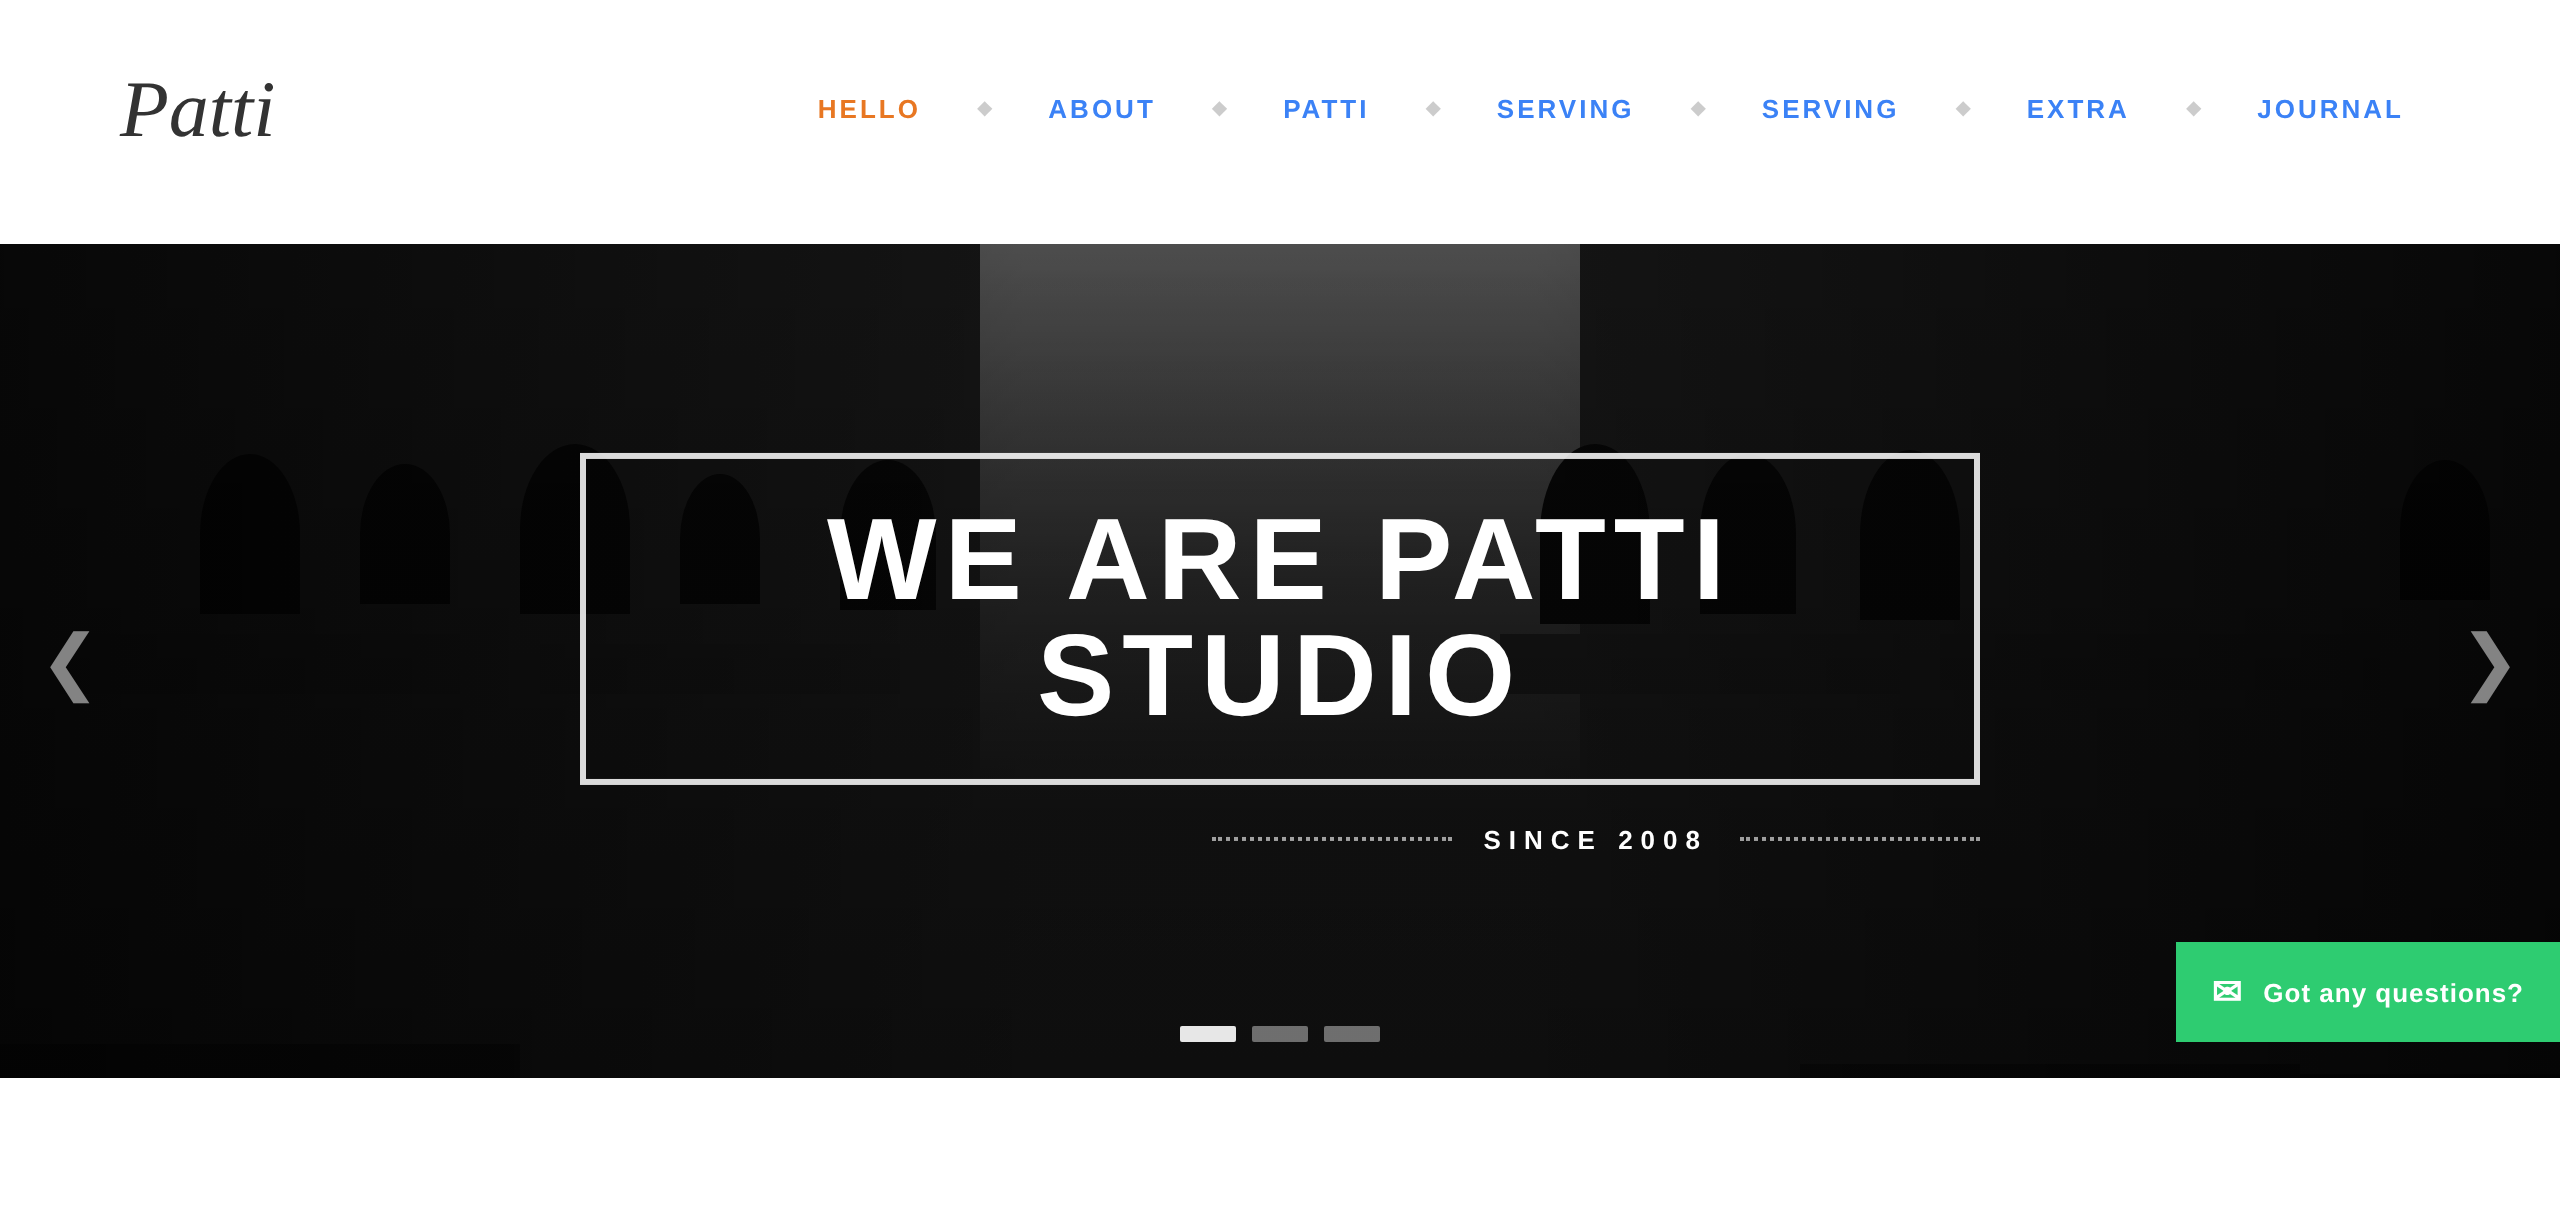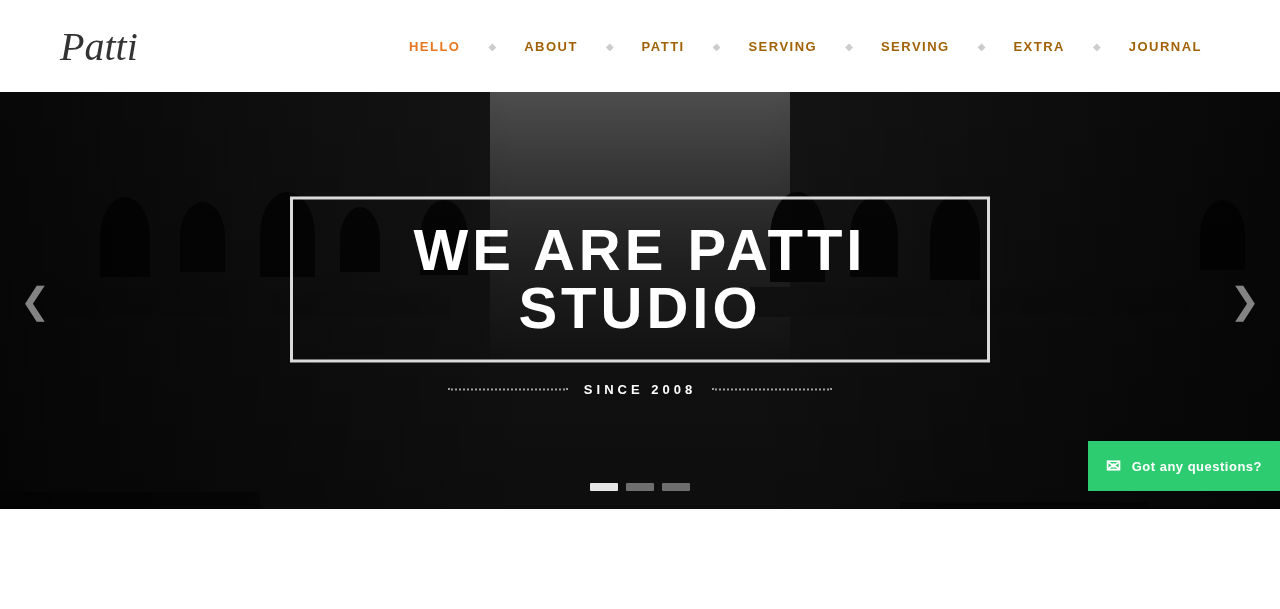--- a/index.html
+++ b/index.html
@@ -2,55 +2,55 @@
 <html><head>
   <meta charset="utf-8">
   <style>
     * { margin: 0; padding: 0; box-sizing: border-box; }
     body { font-family: 'Arial', sans-serif; width: 1280px; height: 609px; overflow: hidden; }
 
     
     header {
       position: absolute;
       top: 0; left: 0; right: 0;
-      height: 92px;
+      height: 108px;
       background: #fff;
       display: flex;
       align-items: center;
       justify-content: space-between;
       padding: 0 60px;
       z-index: 10;
     }
 
     nav {
       display: flex;
       align-items: center;
       gap: 10px;
     }
     .nav-item {
       display: flex;
       align-items: center;
       font-size: 13px;
       font-weight: 700;
       letter-spacing: 1.5px;
-      color: #a16207;
+      color: #3b82f6;
       text-decoration: none;
       padding: 0 18px;
       cursor: pointer;
     }
     .nav-item.active { color: #e87722; }
     .nav-separator {
       color: #ccc;
       font-size: 10px;
     }
 
     
     .hero {
       position: absolute;
-      top: 92px; left: 0; right: 0;
+      top: 122px; left: 0; right: 0;
       height: 417px;
       background: #701a75;
       overflow: hidden;
     }
 
     
     .scene {
       position: absolute;
       inset: 0;
       background: #1c1c1c;
@@ -137,21 +137,21 @@
       letter-spacing: 4px;
       color: #fff;
       font-family: 'Arial Black', 'Arial', sans-serif;
       text-transform: uppercase;
       line-height: 1;
     }
 
     .hero-since {
       display: flex;
       align-items: center;
-      justify-content: center;
+      justify-content: flex-end;
       gap: 16px;
       color: #fff;
       font-size: 13px;
       font-weight: 700;
       letter-spacing: 4px;
     }
 
     .dotted-line {
       flex: 1;
       max-width: 120px;

